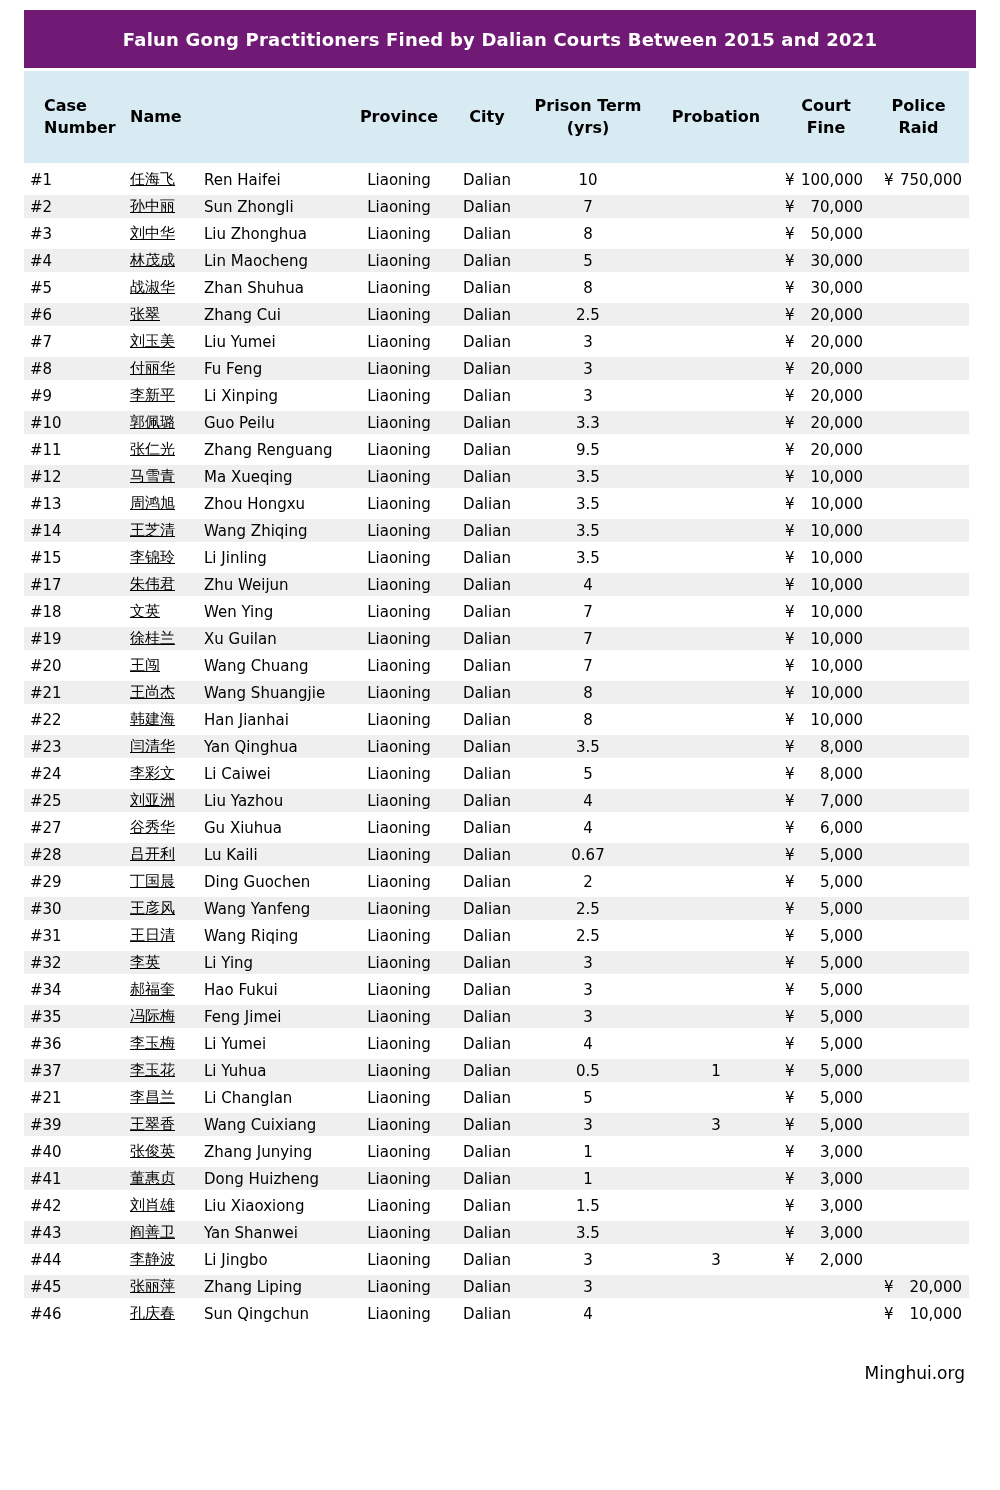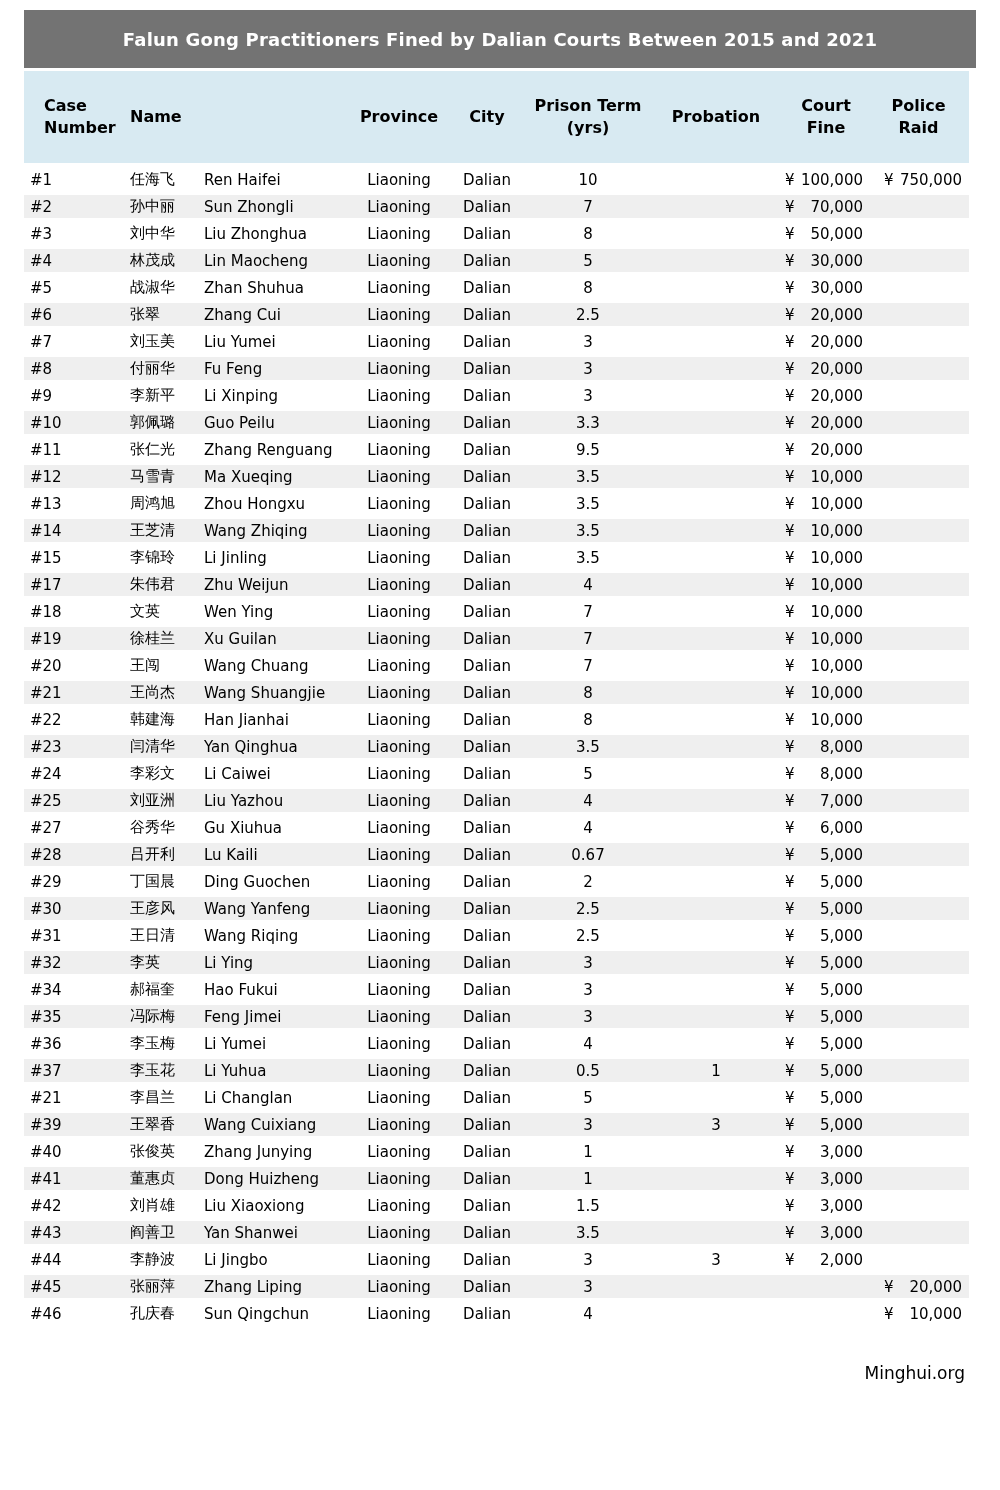--- a/index.html
+++ b/index.html
@@ -2,21 +2,21 @@
 <html><head>
 <meta charset="utf-8">
 <style>
   html,body{margin:0;padding:0;background:#ffffff;}
   body{
     width:1000px;height:1490px;position:relative;
     font-family:"DejaVu Sans","Liberation Sans",sans-serif;
     color:#000;
   }
   .title-bar{
-    margin:10px 24px 3px 24px;height:58px;background:#737373;
+    margin:10px 24px 3px 24px;height:58px;background:#701a75;
     display:flex;align-items:center;justify-content:center;
   }
   .title-bar .title{color:#ffffff;font-weight:bold;font-size:18px;letter-spacing:0.2px;}
   table.fines{
     margin-left:24px;width:945px;border-collapse:separate;border-spacing:0;
     table-layout:fixed;
   }
   col.c-case{width:104px;} col.c-cn{width:76px;} col.c-en{width:148px;}
   col.c-prov{width:94px;} col.c-city{width:82px;} col.c-term{width:120px;}
   col.c-prob{width:136px;} col.c-fine{width:84px;} col.c-raid{width:101px;}
@@ -27,21 +27,21 @@
   thead th div{line-height:22px;}
   tbody td{
     height:23px;border-bottom:4px solid #ffffff;background:#ffffff;
     font-size:15px;vertical-align:middle;padding:0;white-space:nowrap;overflow:hidden;
   }
   tbody tr:nth-child(even) td{background:#efefef;}
   .al-left{text-align:left;} .al-center{text-align:center;}
   th.al-left div{padding-left:2px;}
   th.h-case div{padding-left:20px;}
   td.cell-case{padding-left:6px;}
-  td.cell-cn{padding-left:2px;}
+  td.cell-cn{padding-left:2px;text-decoration:underline;}
   .cell-money .money{display:flex;justify-content:space-between;align-items:center;}
   .cell-money.fine .money{padding:0 5px 0 1px;}
   .cell-money.raid .money{padding:0 7px 0 16px;}
   .footer{
     margin:34px 35px 18px 0;text-align:right;font-size:17px;color:#000;padding-left:47px;
   }
 </style>
 </head>
 <body>
 

